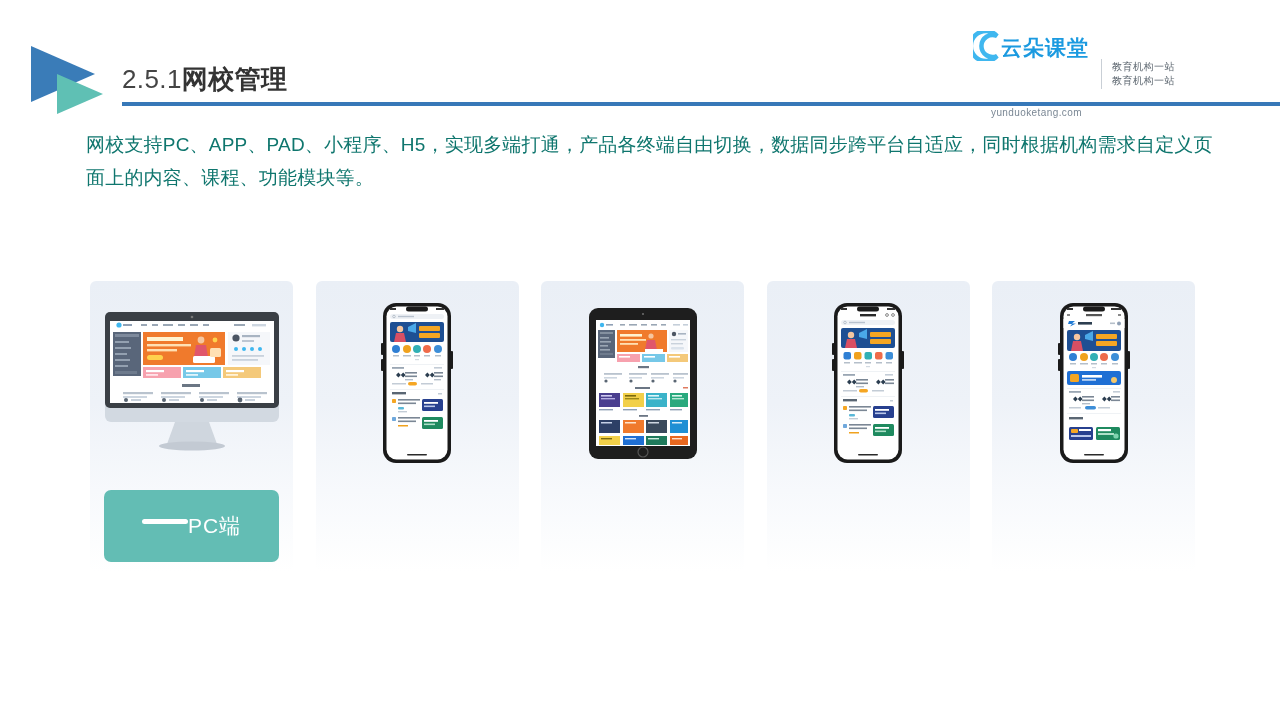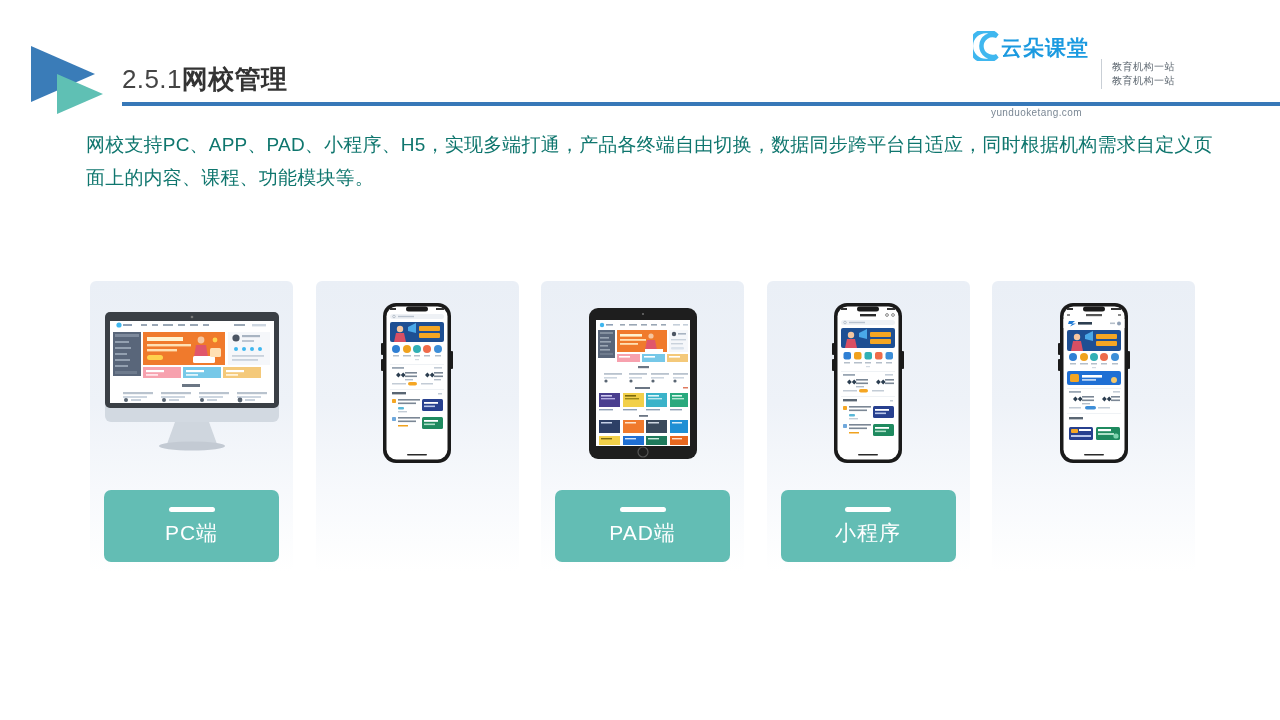--- a/index.html
+++ b/index.html
@@ -150,21 +150,21 @@
   }
   .label-box {
     position: absolute;
     left: 14px;
     bottom: 10px;
     width: 175px;
     height: 72px;
     background: #63bdb4;
     border-radius: 7px;
     display: flex;
-    flex-direction: column;
+    flex-direction: row;
     align-items: center;
     justify-content: center;
   }
   .label-bar {
     width: 46px;
     height: 5px;
     background: #ffffff;
     border-radius: 3px;
     margin-bottom: 9px;
   }
@@ -488,24 +488,20 @@
         <rect x="12" y="130" width="21" height="9" fill="#f2d04a"></rect>
         <rect x="14" y="132" width="11" height="1.4" fill="#7a6a10"></rect>
         <rect x="36" y="130" width="21" height="9" fill="#1f6fd4"></rect>
         <rect x="38" y="132" width="11" height="1.4" fill="#d6e6f9"></rect>
         <rect x="59" y="130" width="21" height="9" fill="#1f7a5c"></rect>
         <rect x="61" y="132" width="11" height="1.4" fill="#cfeee0"></rect>
         <rect x="83" y="130" width="18" height="9" fill="#e8671f"></rect>
         <rect x="85" y="132" width="10" height="1.4" fill="#ffe0cc"></rect>
       </svg>
     </div>
-    <div class="label-box">
-      <div class="label-bar"></div>
-      <div class="label-text">PAD端</div>
-    </div>
   </div>
 
   <div class="card">
     <div class="device-area">
       <svg width="72" height="165" viewBox="0 0 72 165">
         <rect x="2" y="2" width="68" height="160" rx="13" fill="#1a1a1a"></rect>
         <rect x="0" y="42" width="2.4" height="12" rx="1" fill="#1a1a1a"></rect>
         <rect x="0" y="58" width="2.4" height="12" rx="1" fill="#1a1a1a"></rect>
         <rect x="69.6" y="50" width="2.4" height="18" rx="1" fill="#1a1a1a"></rect>
         <rect x="5.5" y="5.5" width="61" height="153" rx="10" fill="#ffffff"></rect>
@@ -571,24 +567,20 @@
         <rect x="11" y="123" width="4" height="4" rx="0.8" fill="#6fa8dc"></rect>
         <rect x="17" y="123" width="22" height="1.6" fill="#7b8795"></rect>
         <rect x="17" y="126.5" width="18" height="1.6" fill="#7b8795"></rect>
         <rect x="17" y="131" width="10" height="1.5" fill="#f0a21e"></rect>
         <rect x="41" y="123" width="21" height="12" rx="1.5" fill="#1f8a5f"></rect>
         <rect x="43" y="126" width="14" height="1.8" fill="#ffffff"></rect>
         <rect x="43" y="129.5" width="11" height="1.6" fill="#aee0c8"></rect>
         <rect x="26" y="153" width="20" height="1.6" rx="0.8" fill="#2a2a2a"></rect>
       </svg>
     </div>
-    <div class="label-box">
-      <div class="label-bar"></div>
-      <div class="label-text">小程序</div>
-    </div>
   </div>
 
   <div class="card">
     <div class="device-area">
       <svg width="72" height="165" viewBox="0 0 72 165">
         <rect x="2" y="2" width="68" height="160" rx="13" fill="#1a1a1a"></rect>
         <rect x="0" y="42" width="2.4" height="12" rx="1" fill="#1a1a1a"></rect>
         <rect x="0" y="58" width="2.4" height="12" rx="1" fill="#1a1a1a"></rect>
         <rect x="69.6" y="50" width="2.4" height="18" rx="1" fill="#1a1a1a"></rect>
         <rect x="5.5" y="5.5" width="61" height="153" rx="10" fill="#ffffff"></rect>

